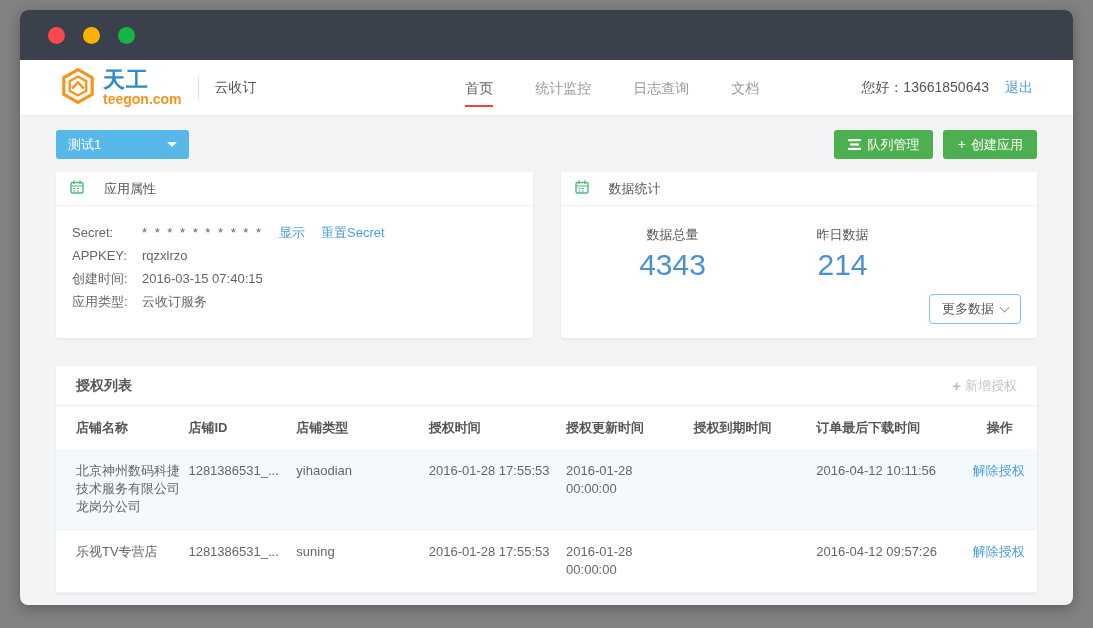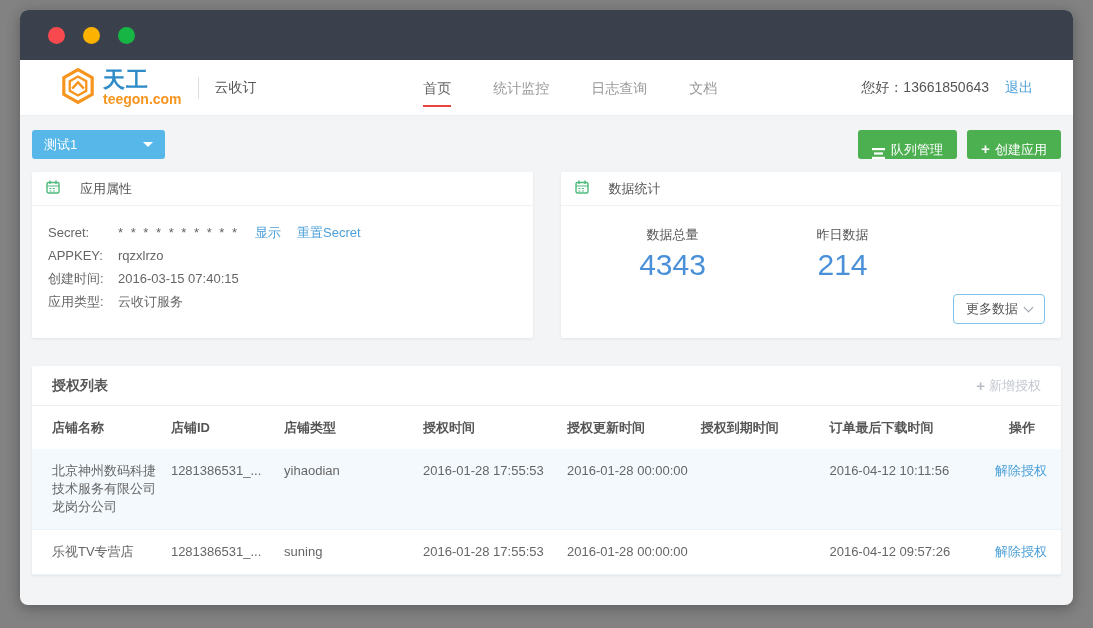--- a/index.html
+++ b/index.html
@@ -20,35 +20,35 @@
   .logo-name { font-size:22px; font-weight:bold; color:#2e8bc8; letter-spacing:1px; }
   .logo-domain { font-size:14px; color:#f7941d; font-weight:bold; text-align:right; margin-top:1px; }
   .logo-divider { width:1px; height:22px; background:#ddd; margin:0 16px; }
   .product-name { font-size:14px; color:#555; }
 
   .nav { display:flex; margin-left:auto; height:56px; align-items:center; }
   .nav-item { font-size:14px; color:#999; margin-right:42px; cursor:pointer; position:relative; height:56px; line-height:56px; }
   .nav-item.active { color:#666; }
   .nav-item.active::after { content:""; position:absolute; left:0; right:0; bottom:9px; height:2px; background:#e8453c; }
 
-  .user-area { margin-left:102px; display:flex; align-items:center; font-size:14px; }
+  .user-area { margin-left:60px; display:flex; align-items:center; font-size:14px; }
   .greeting { color:#555; }
   .logout { color:#4a9fd8; margin-left:16px; cursor:pointer; text-decoration:none; }
 
   
-  .content { padding:14px 12px; }
+  .content { padding:14px 36px; }
 
   .toolbar { display:flex; align-items:center; }
   .app-selector { width:133px; height:29px; background:#56b7e8; border-radius:3px; color:#fff; font-size:13px;
                   display:flex; align-items:center; justify-content:space-between; padding:0 12px; cursor:pointer; }
   .caret-down { width:0; height:0; border-left:5px solid transparent; border-right:5px solid transparent; border-top:5px solid #fff; }
   .toolbar-right { margin-left:auto; display:flex; }
   .btn-green { height:29px; background:#4caf50; border:none; border-radius:3px; color:#fff; font-size:13px;
-               display:flex; align-items:flex-end; padding:0 14px; margin-left:10px; cursor:pointer;
-               font-family:Liberation Mono, monospace; }
+               display:flex; align-items:center; padding:0 14px; margin-left:10px; cursor:pointer;
+               font-family:Liberation Serif, serif; }
   .btn-green .bicon { margin-right:6px; display:flex; align-items:center; }
   .plus-glyph { font-size:15px; font-weight:bold; margin-right:5px; }
 
   
   .cards { display:flex; gap:28px; margin-top:13px; }
   .card { flex:1; background:#fff; height:166px; border-radius:2px; box-shadow:0 1px 3px rgba(0,0,0,.07); position:relative; }
   .card-header { height:34px; display:flex; align-items:center; padding:0 14px; border-bottom:1px solid #f0f1f3; }
   .card-title { font-size:13px; color:#555; margin-left:20px; }
 
   .props-body { padding:15px 16px; font-size:13px; color:#666; }

